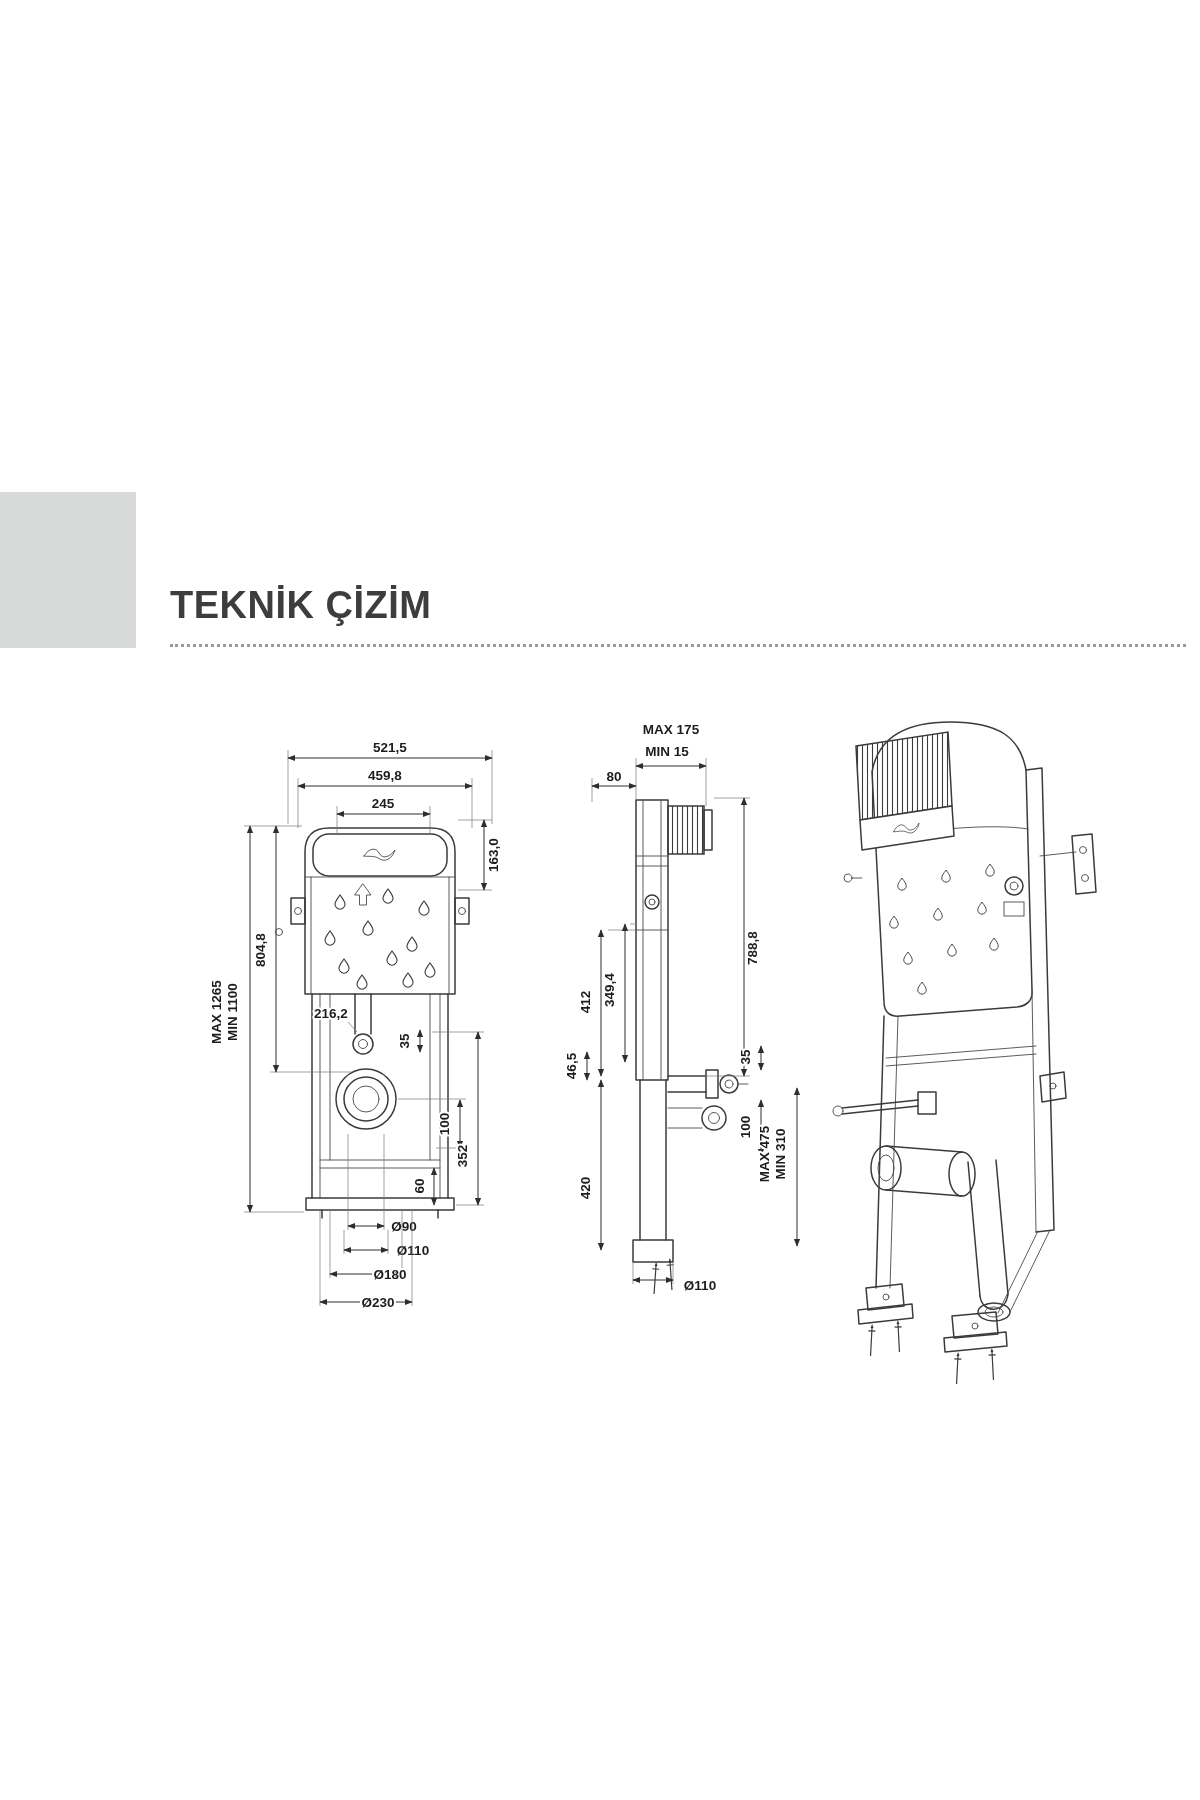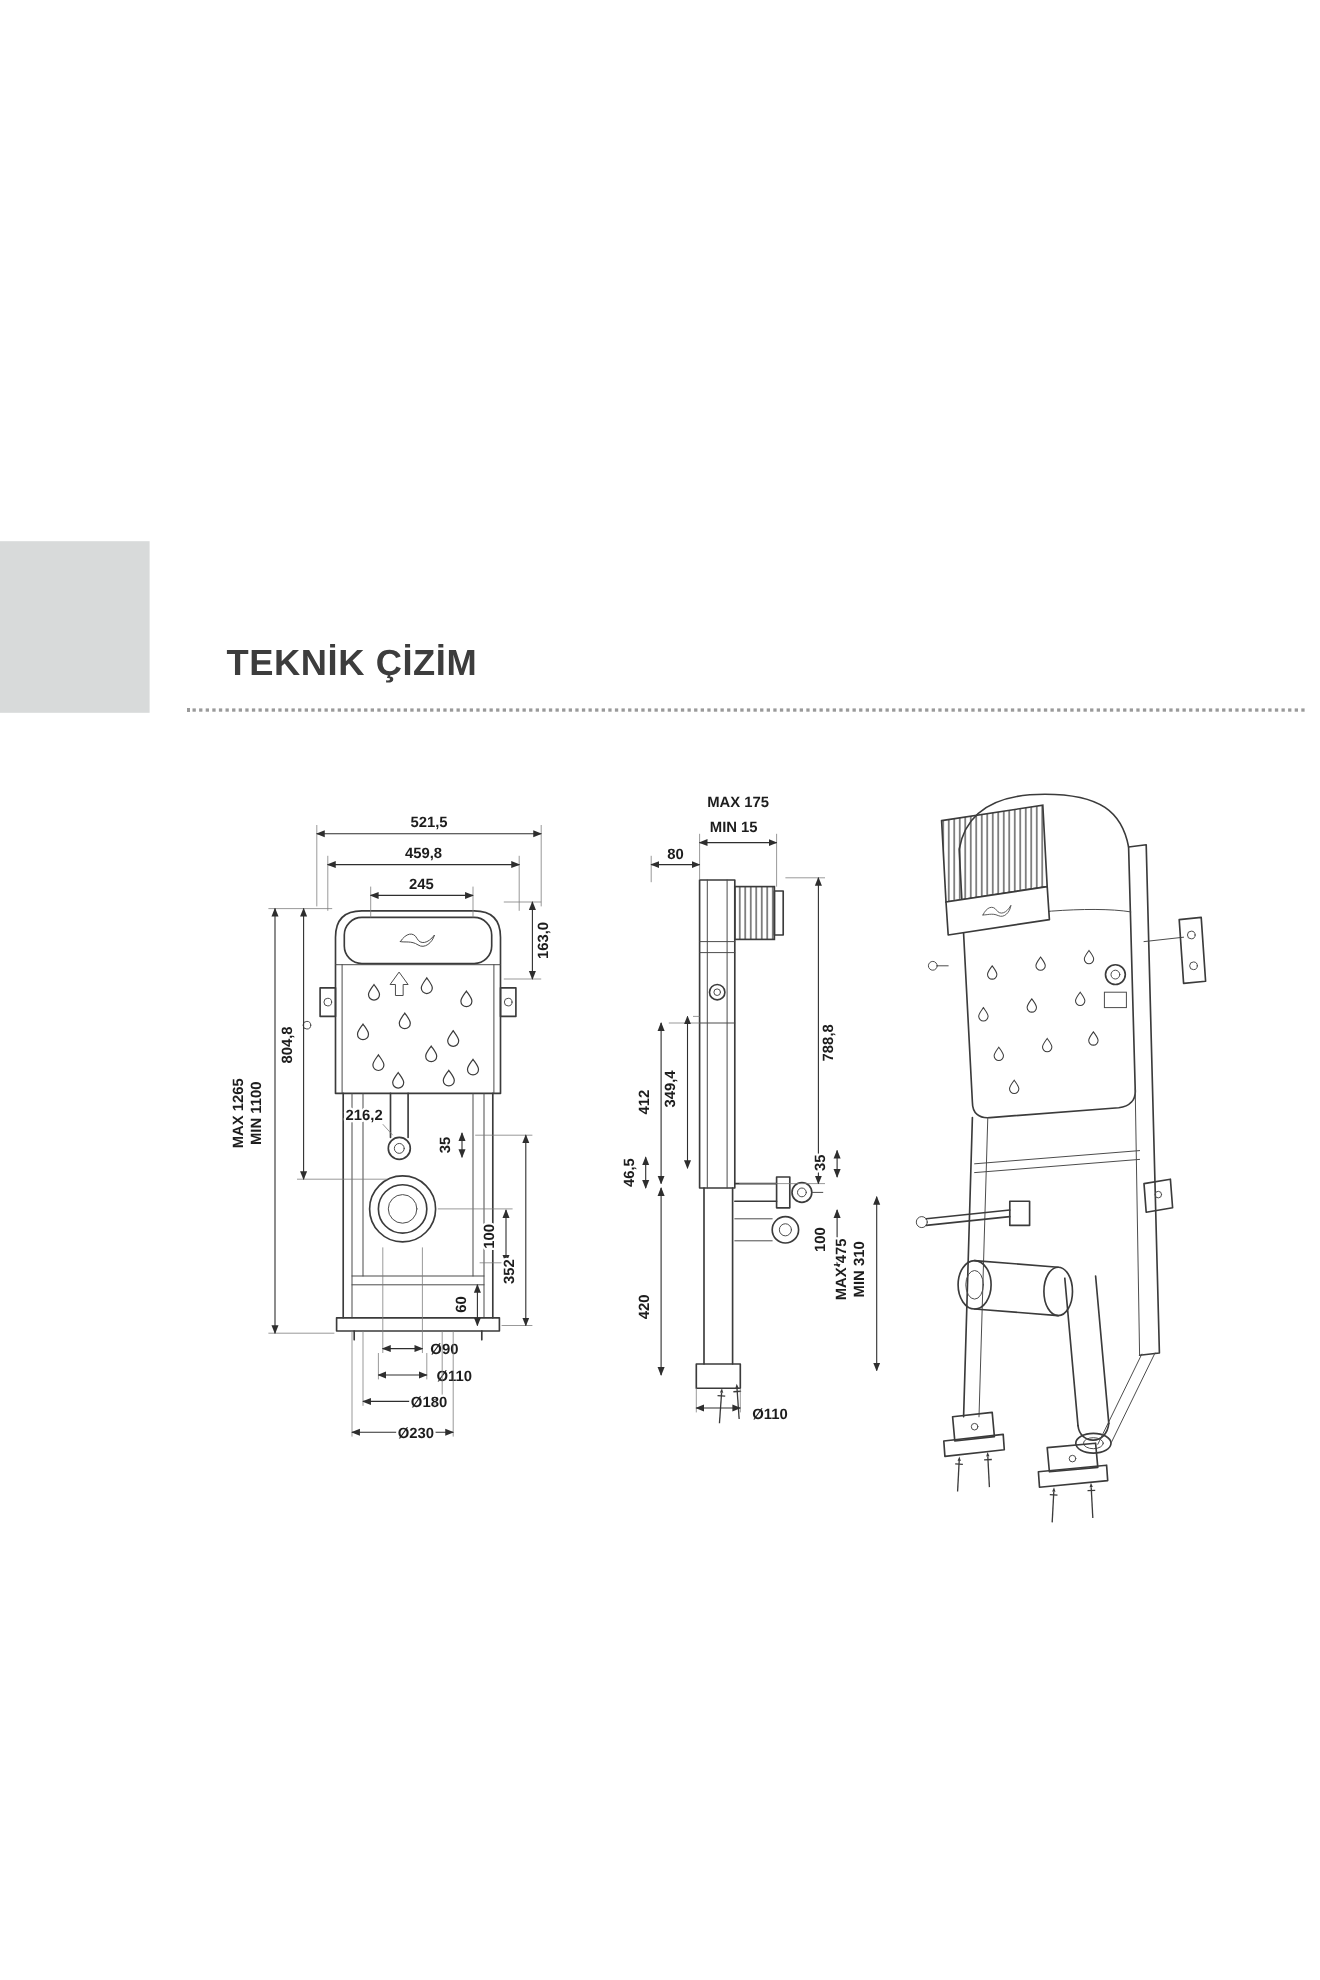--- a/index.html
+++ b/index.html
@@ -1,21 +1,21 @@
 <!DOCTYPE html>
 <html><head>
 <meta charset="utf-8">
 <style>
   * { margin:0; padding:0; box-sizing:border-box; }
   html,body { background:#ffffff; }
   .page { position:relative; width:1200px; height:1800px; background:#ffffff; overflow:hidden;
           font-family:"Liberation Sans", sans-serif; }
   .gray-block { position:absolute; left:0; top:492px; width:136px; height:156px; background:#d8dada; }
-  .title { position:absolute; left:170px; top:584px; font-size:33px; font-weight:700;
-           letter-spacing:0.5px; color:#3d3d3d; font-family:"Liberation Sans", sans-serif;margin-left:36px; }
+  .title { position:absolute; left:170px; top:584px; font-size:38px; font-weight:700;
+           letter-spacing:0.5px; color:#3d3d3d; font-family:"Liberation Sans", sans-serif; }
   .rule { position:absolute; left:170px; top:644px; width:1016px; height:0;
           border-bottom:3px dotted #9a9a9a; }
   svg.draw { position:absolute; left:0; top:0; }
 
   .ln   { stroke:#3b3b3b; stroke-width:1.5; fill:none; stroke-linecap:round; stroke-linejoin:round; }
   .lnf  { stroke:#3b3b3b; stroke-width:1.5; fill:#ffffff; stroke-linejoin:round; }
   .ln2  { stroke:#4a4a4a; stroke-width:0.9; fill:none; stroke-linecap:round; }
   .drop { stroke:#3b3b3b; stroke-width:1.1; fill:#ffffff; }
   .dimln{ stroke:#2e2e2e; stroke-width:1; fill:none; }
   .wit  { stroke:#7a7a7a; stroke-width:0.7; fill:none; }

